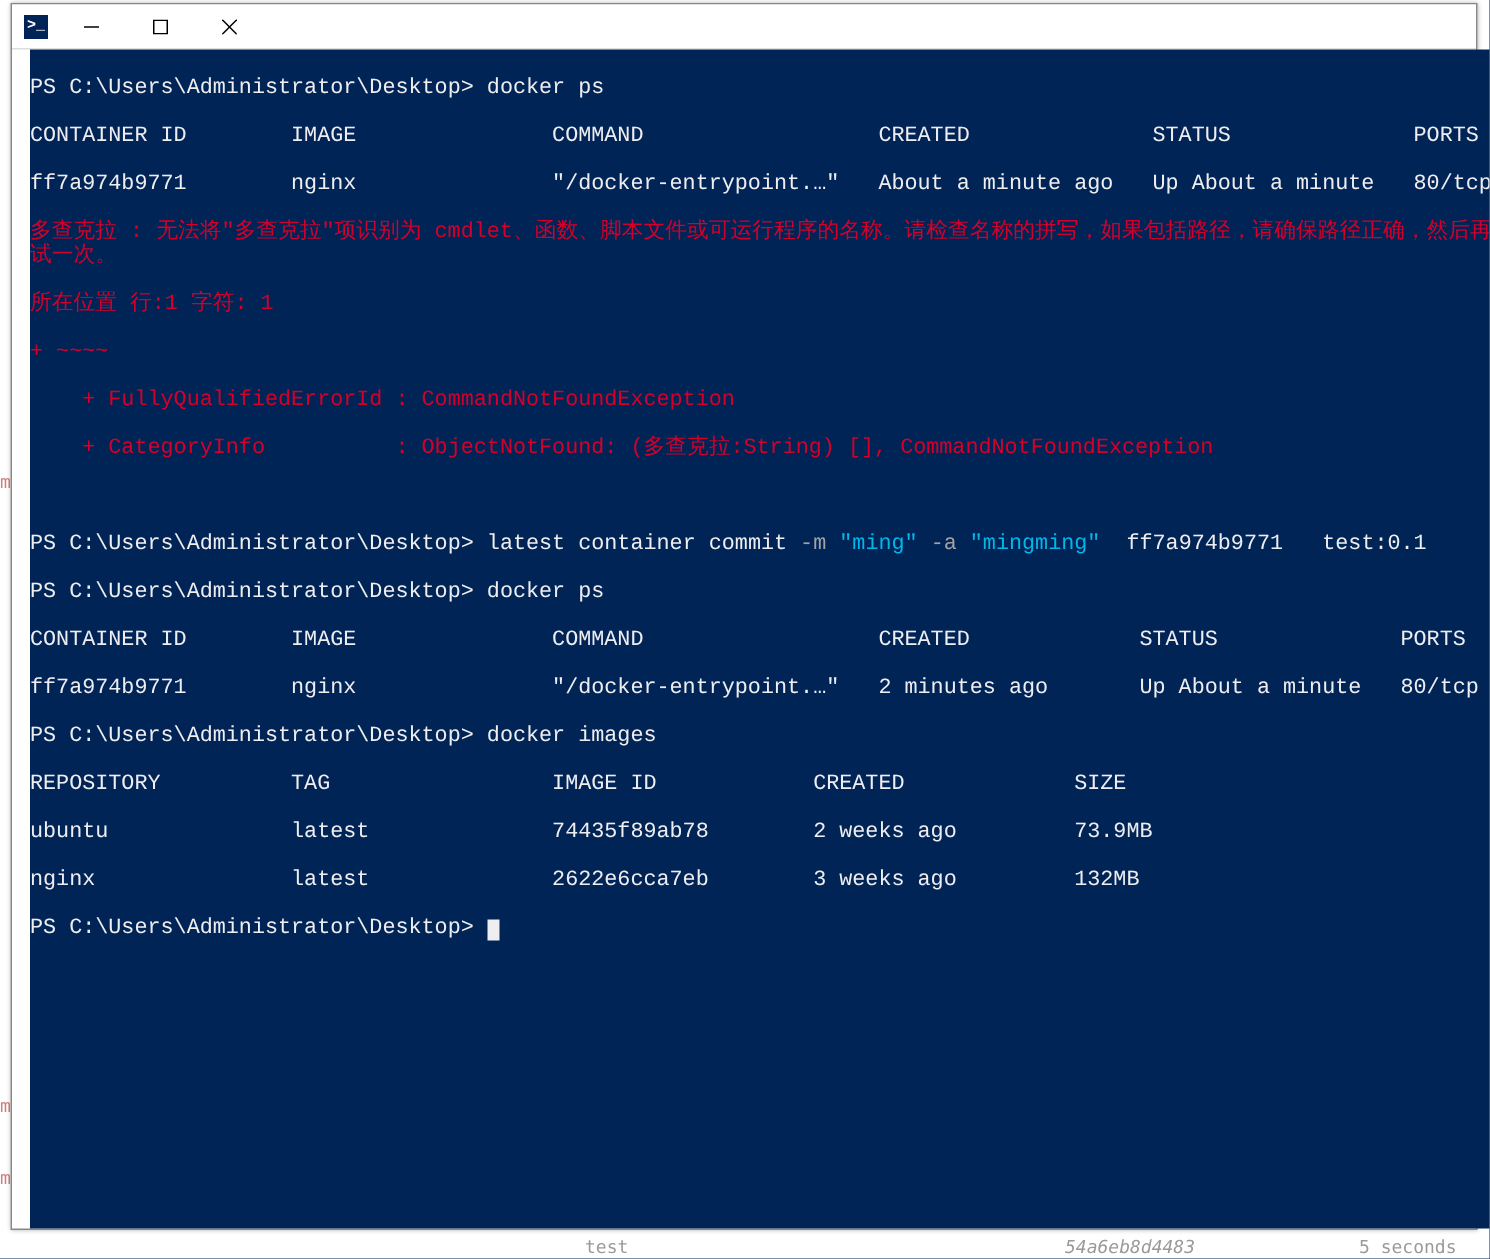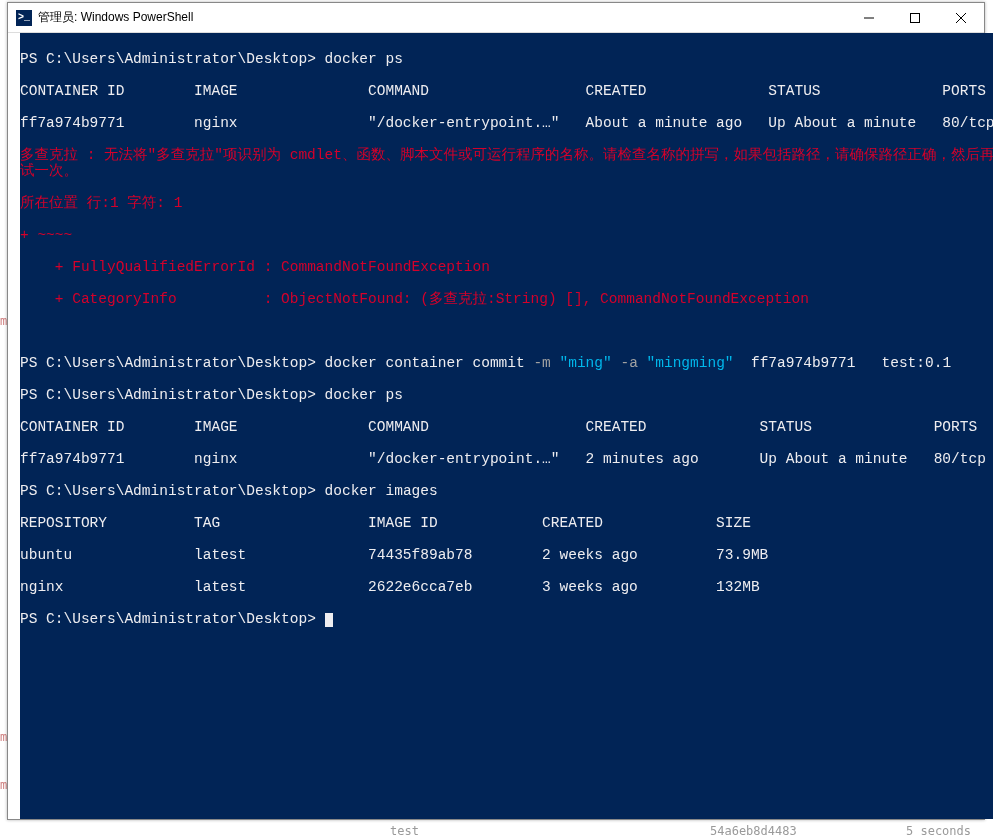--- a/index.html
+++ b/index.html
@@ -92,27 +92,26 @@
 </style>
 </head>
 <body>
 
 <span class="bg-artifact bg-red" style="top:314px; left:0;">m</span>
 <span class="bg-artifact" style="top:442px; left:986px;">e</span>
 <span class="bg-artifact bg-red" style="top:730px; left:0;">m</span>
 <span class="bg-artifact bg-red" style="top:778px; left:0;">m</span>
 <span class="bg-artifact" style="top:824px; left:390px;">test</span>
 <span class="bg-artifact" style="top:824px; left:550px;margin-top:47px;">0.1</span>
-<span class="bg-artifact" style="top:824px; left:710px;">54a6eb8d4483</span>
+<span class="bg-artifact" style="top:824px; left:710px;font-style:italic;">54a6eb8d4483</span>
 <span class="bg-artifact" style="top:824px; left:906px;">5 seconds ago</span>
 
 <div class="window">
   <div class="titlebar">
     <span class="title-icon">&gt;_</span>
-    <span class="title-text">管理员: Windows PowerShell</span>
     <div class="win-controls">
       <div class="win-btn">
         <svg viewBox="0 0 10 10">
             <line x1="0" y1="5" x2="10" y2="5" stroke="#000" stroke-width="1"></line>
           </svg>
       </div>
       <div class="win-btn">
         <svg viewBox="0 0 10 10">
             <rect x="0.5" y="0.5" width="9" height="9" fill="none" stroke="#000" stroke-width="1"></rect>
           </svg>
@@ -129,21 +128,21 @@
   <div class="terminal">
 <div class="line"><span class="prompt">PS C:\Users\Administrator\Desktop&gt; </span><span class="cmd">docker ps</span></div>
 <div class="line head">CONTAINER ID        IMAGE               COMMAND                  CREATED              STATUS              PORTS               NAMES</div>
 <div class="line">ff7a974b9771        nginx               "/docker-entrypoint.…"   About a minute ago   Up About a minute   80/tcp              fervent_curie</div>
 <div class="line err" style="white-space:pre-wrap;">多查克拉 : 无法将"多查克拉"项识别为 cmdlet、函数、脚本文件或可运行程序的名称。请检查名称的拼写，如果包括路径，请确保路径正确，然后再试一次。</div>
 <div class="line err">所在位置 行:1 字符: 1</div>
 <div class="line err">+ ~~~~</div>
 <div class="line err">    + FullyQualifiedErrorId : CommandNotFoundException</div>
 <div class="line err">    + CategoryInfo          : ObjectNotFound: (多查克拉:String) [], CommandNotFoundException</div>
 <div class="line err"> </div>
-<div class="line"><span class="prompt">PS C:\Users\Administrator\Desktop&gt; </span><span class="cmd">docker container commit </span><span class="opt">-m </span><span class="arg-quoted">"ming"</span><span> </span><span class="opt">-a </span><span class="arg-quoted">"mingming"</span><span class="cmd">  ff7a974b9771   test:0.1</span></div>
+<div class="line"><span class="prompt">PS C:\Users\Administrator\Desktop&gt; </span><span class="cmd">latest container commit </span><span class="opt">-m </span><span class="arg-quoted">"ming"</span><span> </span><span class="opt">-a </span><span class="arg-quoted">"mingming"</span><span class="cmd">  ff7a974b9771   test:0.1</span></div>
 <div class="line"><span class="prompt">PS C:\Users\Administrator\Desktop&gt; </span><span class="cmd">docker ps</span></div>
 <div class="line head">CONTAINER ID        IMAGE               COMMAND                  CREATED             STATUS              PORTS               NAMES</div>
 <div class="line">ff7a974b9771        nginx               "/docker-entrypoint.…"   2 minutes ago       Up About a minute   80/tcp              fervent_curie</div>
 <div class="line"><span class="prompt">PS C:\Users\Administrator\Desktop&gt; </span><span class="cmd">docker images</span></div>
 <div class="line head">REPOSITORY          TAG                 IMAGE ID            CREATED             SIZE</div>
 <div class="line">ubuntu              latest              74435f89ab78        2 weeks ago         73.9MB</div>
 <div class="line">nginx               latest              2622e6cca7eb        3 weeks ago         132MB</div>
 <div class="line"><span class="prompt">PS C:\Users\Administrator\Desktop&gt; </span><span class="cursor"></span></div>
   </div>
 </div>

